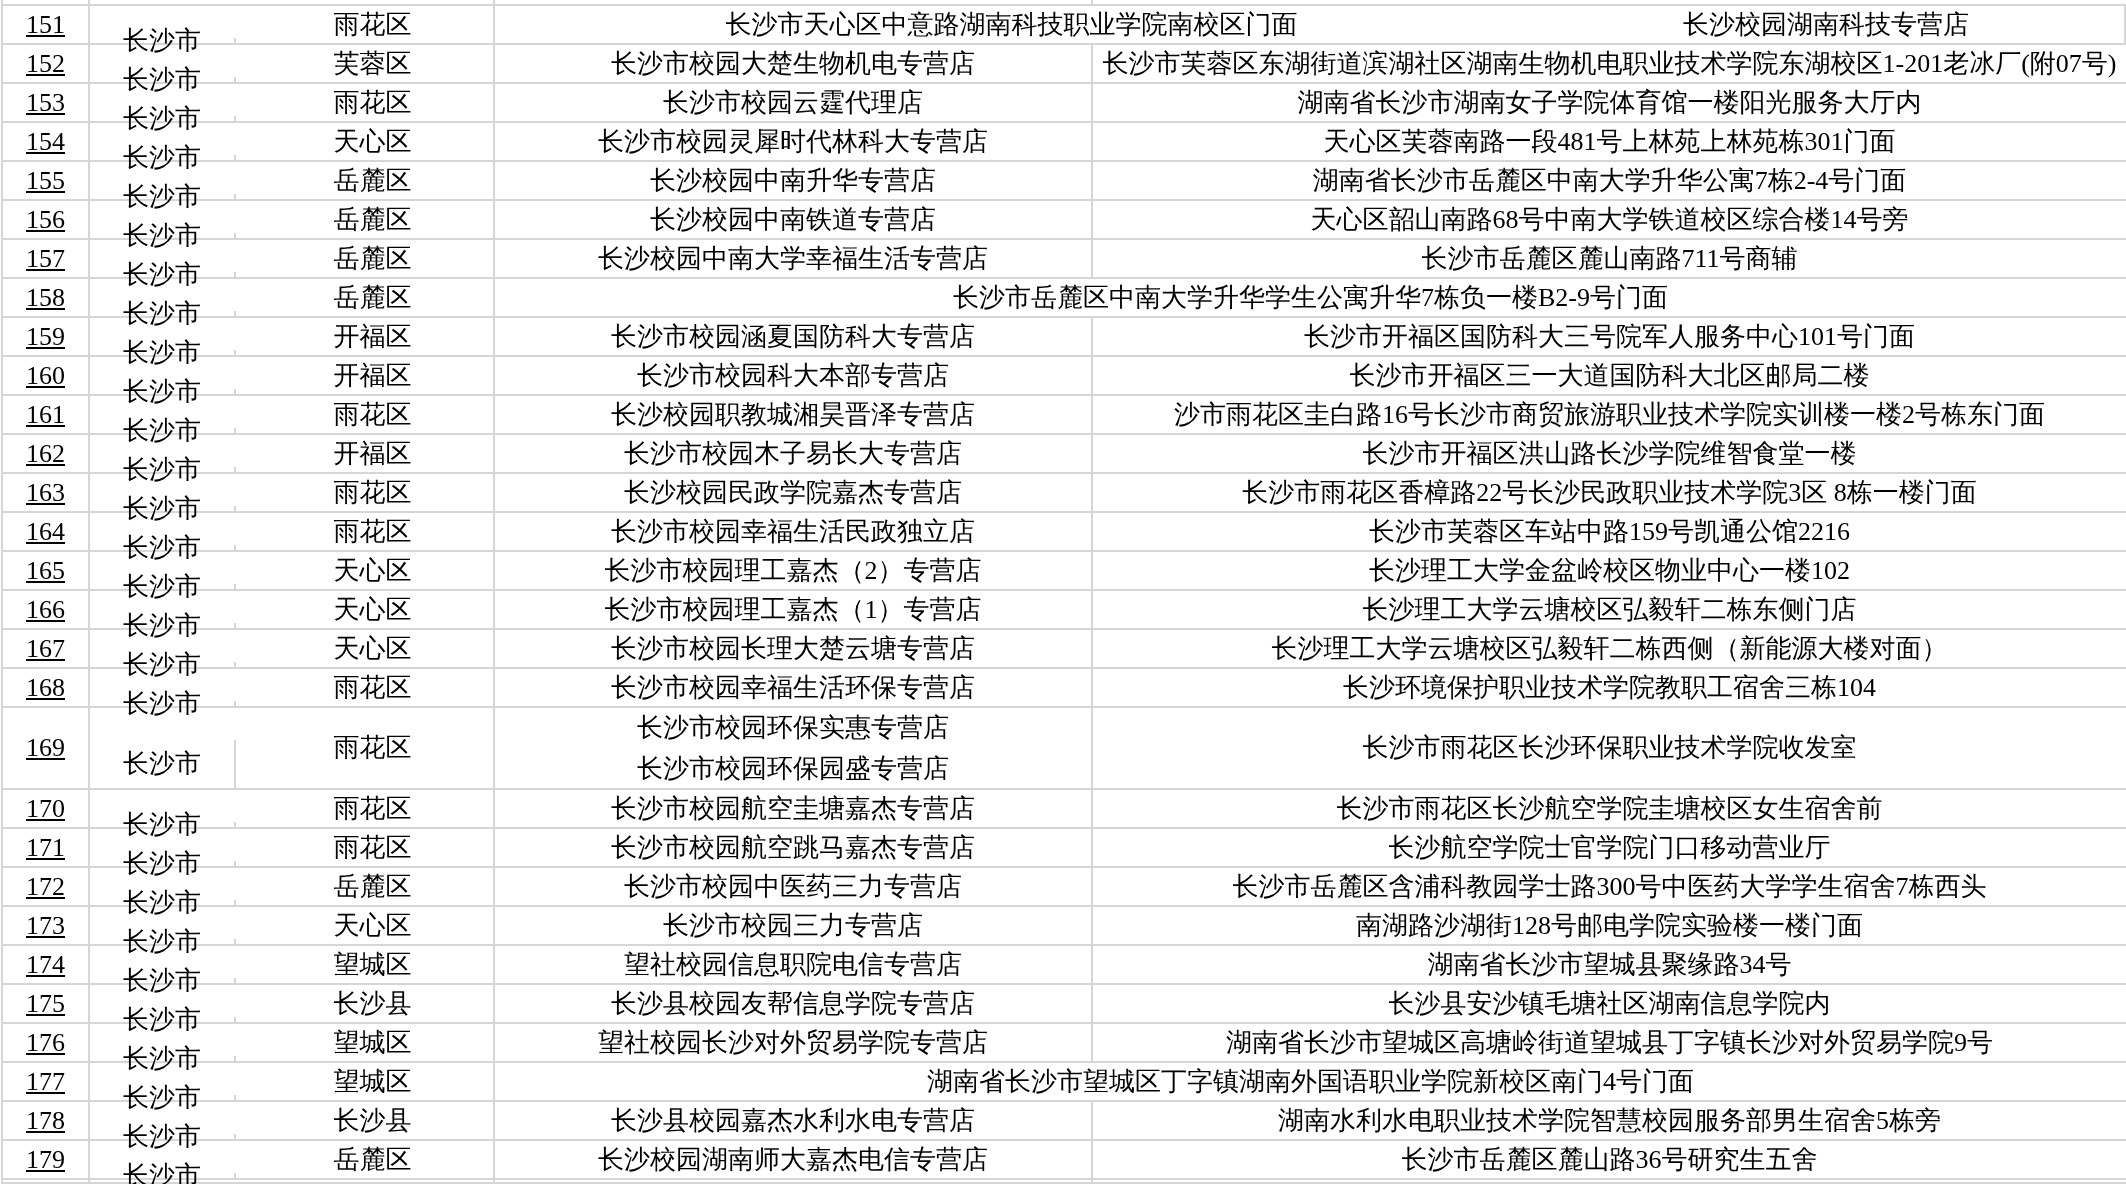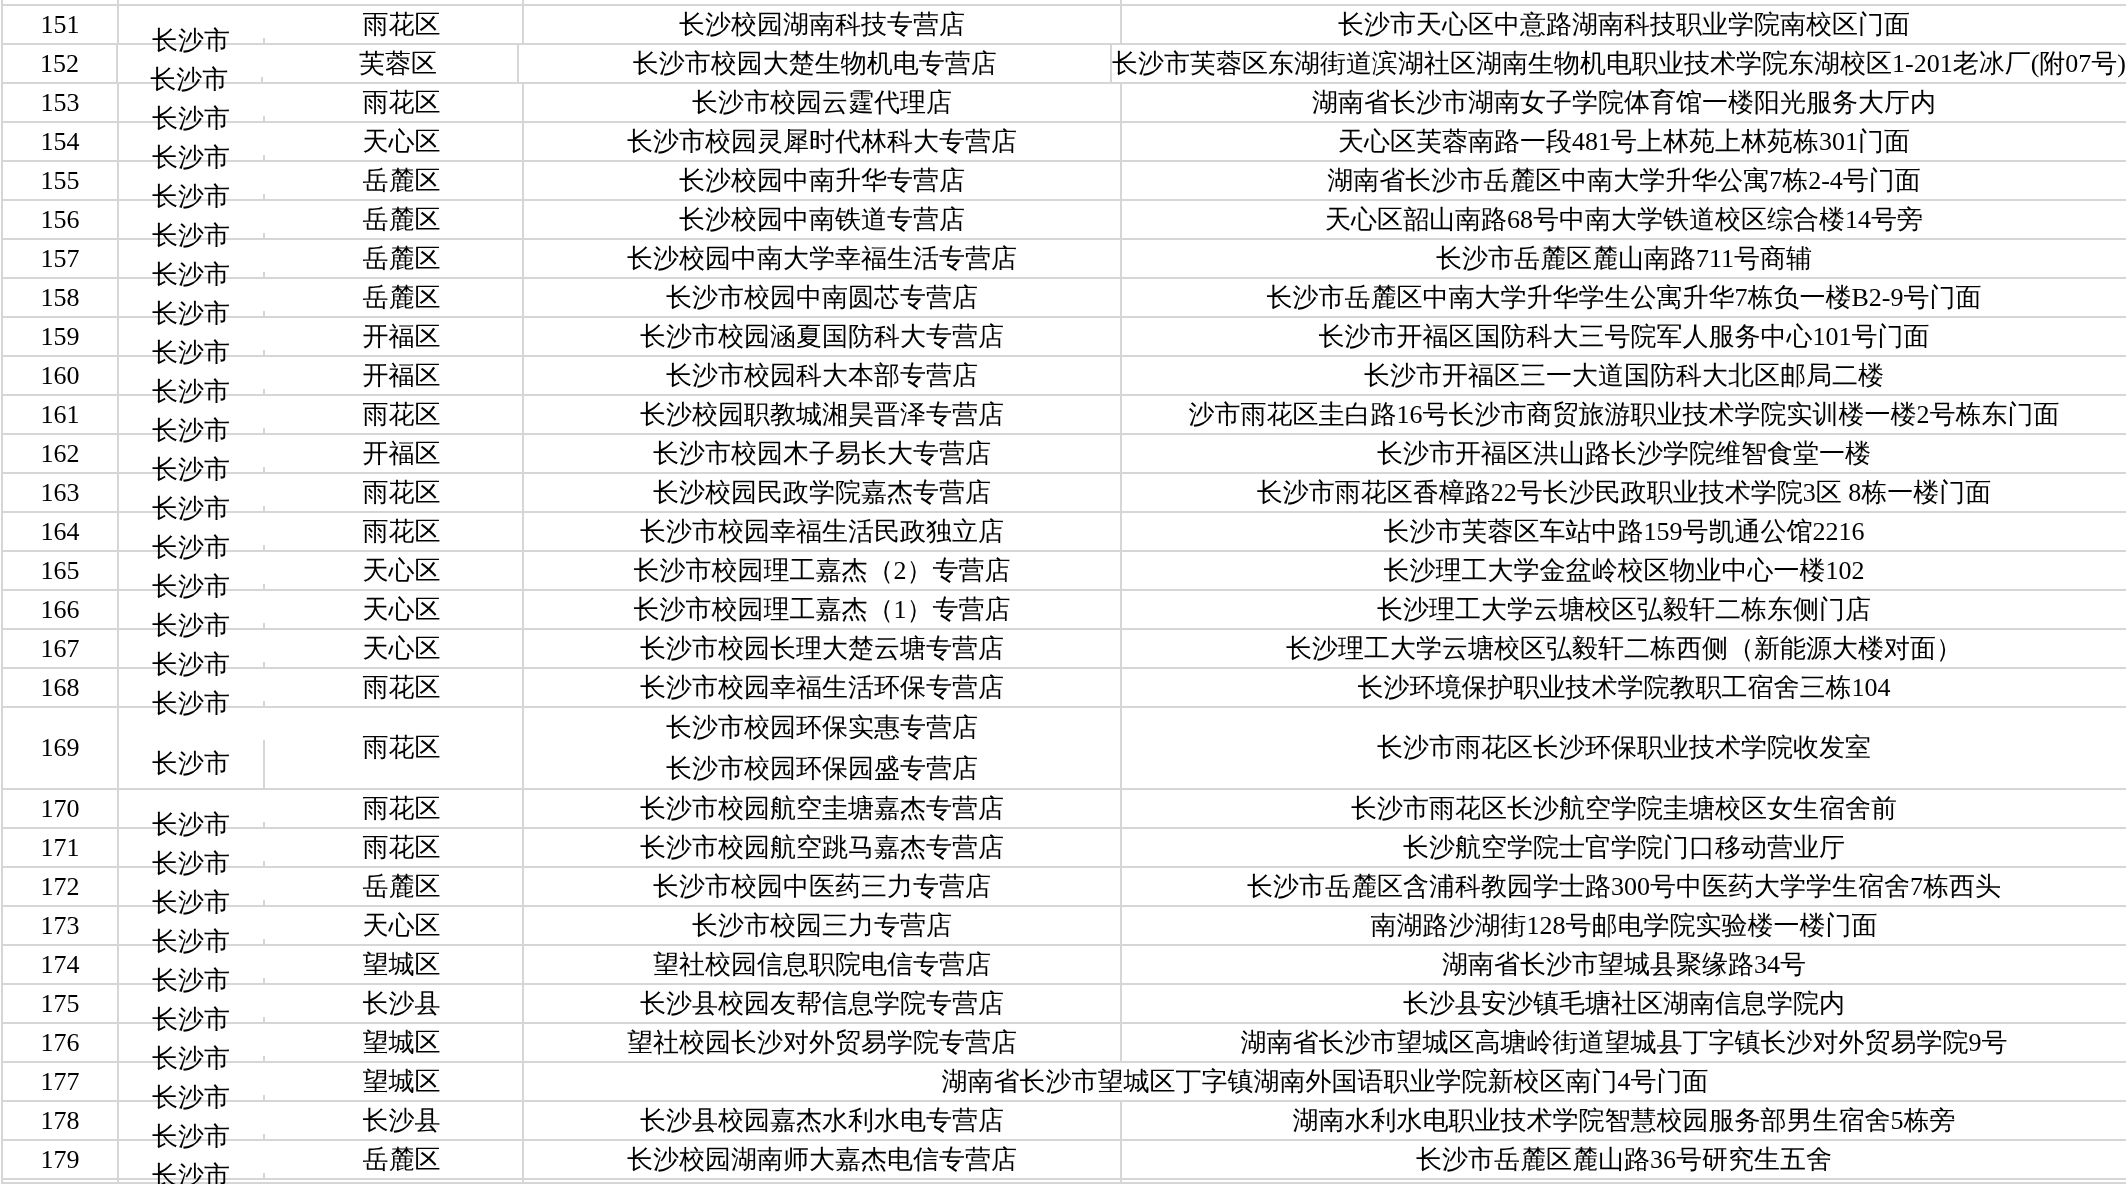--- a/index.html
+++ b/index.html
@@ -29,21 +29,21 @@
     border-right:2px solid var(--grid);
     display:flex;
     flex-direction:column;
     align-items:center;
     justify-content:center;
     white-space:nowrap;
     font-size:26px;
     line-height:1.2;
     overflow:visible;
   }
-  .c1{width:116px;}
+  .c1{width:87px;text-decoration:underline;}
   .c2{width:146px;margin-top:32px;}
   .c3{width:243px;margin-left:16px;}
   .c4{width:598px;}
   .c5{flex:1 1 auto;border-right:none;}
   .store-line{line-height:41px;}
 </style>
 </head>
 <body>
 
 <div class="sheet">
@@ -53,24 +53,24 @@
     <div class="c c3"></div>
     <div class="c c4"></div>
     <div class="c c5"></div>
   </div>
 
   <div>
       <div class="row">
     <div class="c c1">151</div>
     <div class="c c2">长沙市</div>
     <div class="c c3">雨花区</div>
+    <div class="c c5">长沙市天心区中意路湖南科技职业学院南校区门面</div>
     <div class="c c4">
           <div class="store-line">长沙校园湖南科技专营店</div>
         </div>
-    <div class="c c5">长沙市天心区中意路湖南科技职业学院南校区门面</div>
   </div>
       <div class="row">
     <div class="c c1">152</div>
     <div class="c c2">长沙市</div>
     <div class="c c3">芙蓉区</div>
     <div class="c c4">
           <div class="store-line">长沙市校园大楚生物机电专营店</div>
         </div>
     <div class="c c5">长沙市芙蓉区东湖街道滨湖社区湖南生物机电职业技术学院东湖校区1-201老冰厂(附07号)</div>
   </div>
@@ -116,23 +116,20 @@
     <div class="c c3">岳麓区</div>
     <div class="c c4">
           <div class="store-line">长沙校园中南大学幸福生活专营店</div>
         </div>
     <div class="c c5">长沙市岳麓区麓山南路711号商辅</div>
   </div>
       <div class="row">
     <div class="c c1">158</div>
     <div class="c c2">长沙市</div>
     <div class="c c3">岳麓区</div>
-    <div class="c c4">
-          <div class="store-line">长沙市校园中南圆芯专营店</div>
-        </div>
     <div class="c c5">长沙市岳麓区中南大学升华学生公寓升华7栋负一楼B2-9号门面</div>
   </div>
       <div class="row">
     <div class="c c1">159</div>
     <div class="c c2">长沙市</div>
     <div class="c c3">开福区</div>
     <div class="c c4">
           <div class="store-line">长沙市校园涵夏国防科大专营店</div>
         </div>
     <div class="c c5">长沙市开福区国防科大三号院军人服务中心101号门面</div>

